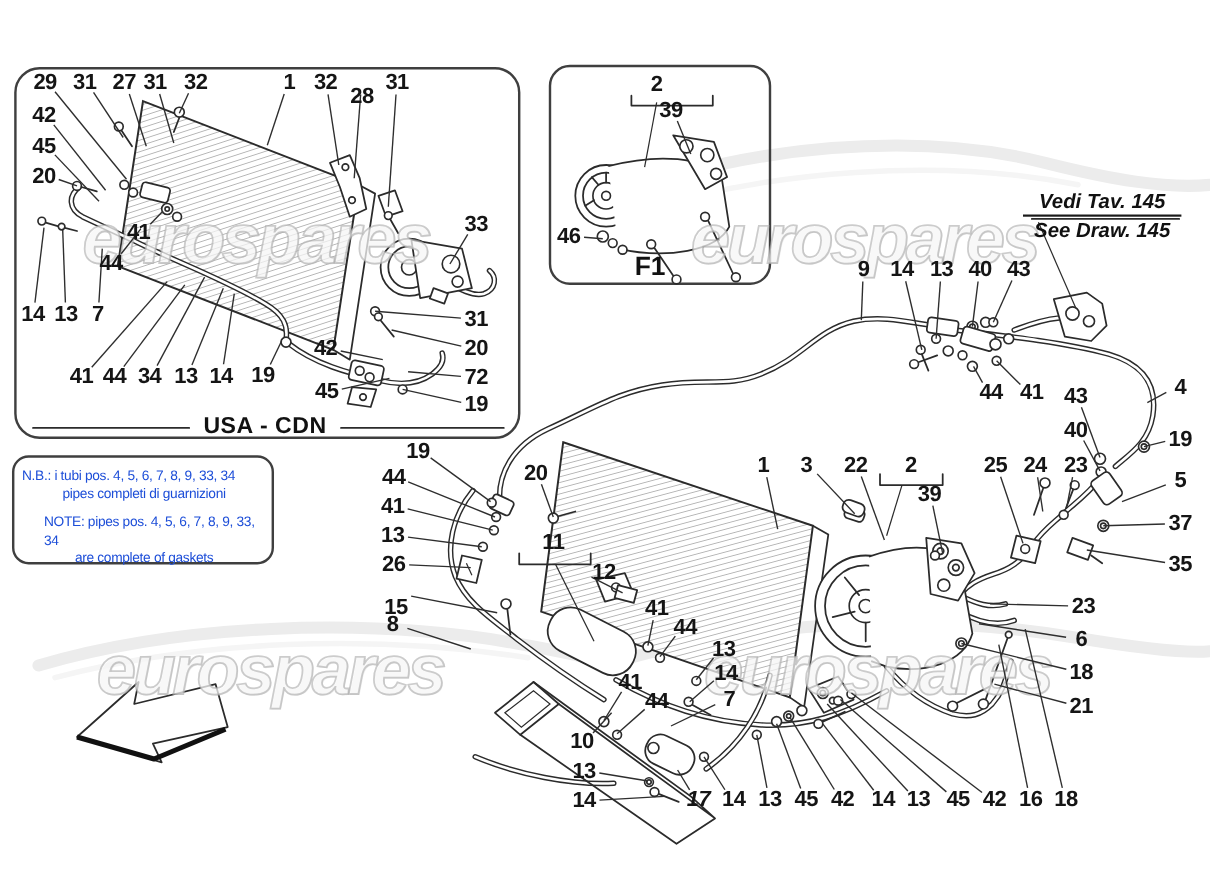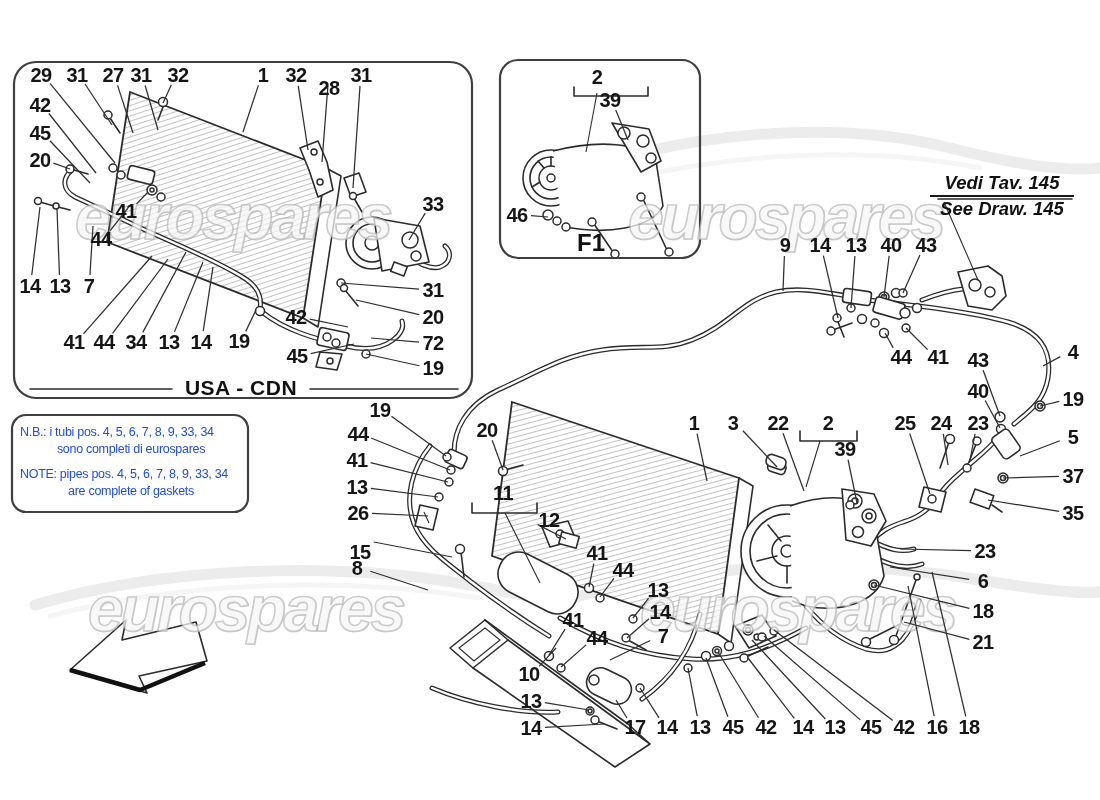--- a/index.html
+++ b/index.html
@@ -23,21 +23,21 @@
            color:#151515;letter-spacing:-.5px;line-height:1;}
   .caption{position:absolute;transform:translate(-50%,-50%);font-weight:700;color:#111;}
   #usa-caption{font-size:21px;letter-spacing:.5px;}
   #f1-caption{font-size:24px;}
   #vedi{position:absolute;left:930px;top:172px;width:144px;text-align:center;font-weight:700;
         font-style:italic;font-size:18.5px;color:#111;line-height:1.2;}
   #vedi .rule{border-top:2.2px solid #1a1a1a;margin:1px 0 1px 0;}
   #notebox-text{position:absolute;left:20px;top:424px;width:222px;font-weight:400;
         font-size:12.5px;line-height:1.32;color:#1d4ed8;letter-spacing:-.3px;}
   #notebox-text .c{text-align:center;}
-  #notebox-text .gap{margin-top:9px;}
+  #notebox-text .gap{margin-top:9px;margin-left:20px;}
   .lyr{position:absolute;left:0;top:0;width:1100px;height:800px;}
 </style>
 </head>
 <body>
 
 <div id="canvas">
 
   <svg class="lyr" width="1100" height="800" viewBox="0 0 1100 800">
     <defs>
       <pattern id="hz" width="5" height="5" patternUnits="userSpaceOnUse" patternTransform="rotate(72)">
@@ -469,21 +469,21 @@
         <span class="callout" style="left: 597px; top: 553px;">41</span>
         <span class="callout" style="left: 623px; top: 570px;">44</span>
         <span class="callout" style="left: 658px; top: 590px;">13</span>
         <span class="callout" style="left: 660px; top: 612px;">14</span>
         <span class="callout" style="left: 663px; top: 636px;">7</span>
         <span class="callout" style="left: 573px; top: 620px;">41</span>
         <span class="callout" style="left: 597px; top: 638px;">44</span>
         <span class="callout" style="left: 529px; top: 674px;">10</span>
         <span class="callout" style="left: 531px; top: 701px;">13</span>
         <span class="callout" style="left: 531px; top: 728px;">14</span>
-        <span class="callout" style="left: 635px; top: 727px;">17</span>
+        <span class="callout" style="left: 635px; top: 727px; font-style: italic;">17</span>
         <span class="callout" style="left: 667px; top: 727px;">14</span>
         <span class="callout" style="left: 700px; top: 727px;">13</span>
         <span class="callout" style="left: 733px; top: 727px;">45</span>
         <span class="callout" style="left: 766px; top: 727px;">42</span>
         <span class="callout" style="left: 803px; top: 727px;">14</span>
         <span class="callout" style="left: 835px; top: 727px;">13</span>
         <span class="callout" style="left: 871px; top: 727px;">45</span>
         <span class="callout" style="left: 904px; top: 727px;">42</span>
         <span class="callout" style="left: 937px; top: 727px;">16</span>
         <span class="callout" style="left: 969px; top: 727px;">18</span>
@@ -493,18 +493,18 @@
     <div id="f1-caption" class="caption" style="left:591px;top:243px">F1</div>
 
     <div id="vedi">
       <div>Vedi Tav. 145</div>
       <div class="rule"></div>
       <div>See Draw. 145</div>
     </div>
 
     <div id="notebox-text">
       <div>N.B.: i tubi pos. 4, 5, 6, 7, 8, 9, 33, 34</div>
-      <div class="c">sono completi di eurospares</div>
+      <div class="c">pipes completi di guarnizioni</div>
       <div class="gap">NOTE: pipes pos. 4, 5, 6, 7, 8, 9, 33, 34</div>
       <div class="c">are complete of gaskets</div>
     </div>
   </div>
 </div>
 
 </body></html>

